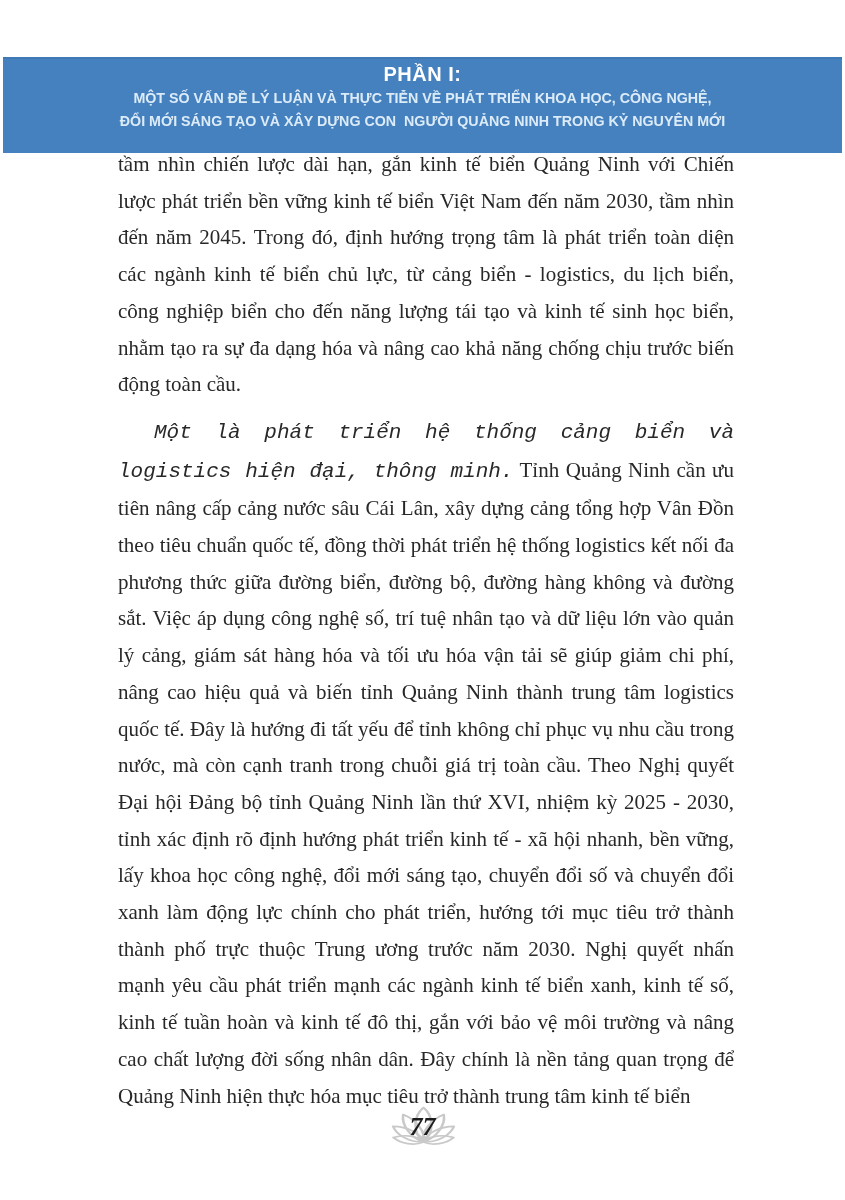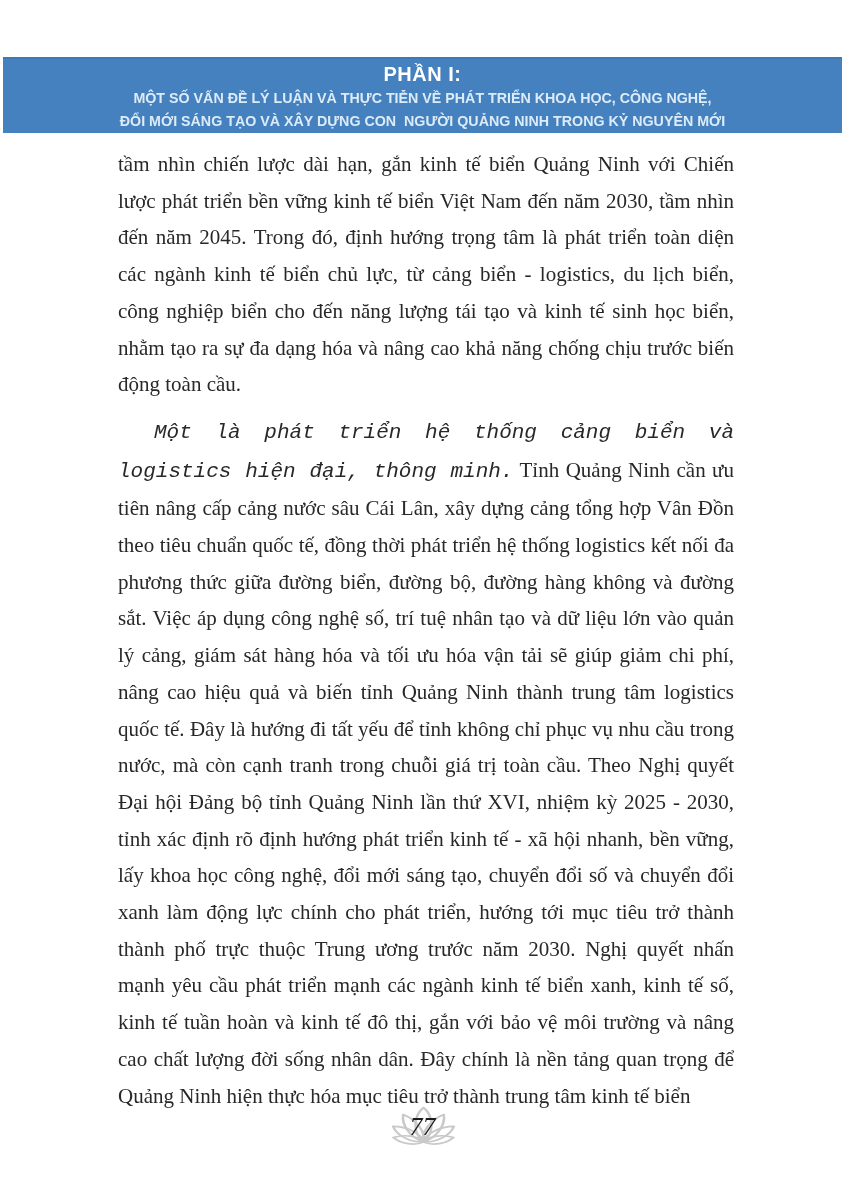--- a/index.html
+++ b/index.html
@@ -15,21 +15,21 @@
     width: 845px;
     height: 1200px;
     background: #ffffff;
   }
   
   .banner {
     position: absolute;
     left: 3px;
     right: 3px;
     top: 57px;
-    height: 76px;
+    height: 96px;
     background: #4581be;
     border-top: 2px solid #3e79b6;
     box-sizing: border-box;
     text-align: center;
     font-family: "Liberation Sans", sans-serif;
   }
   .banner .part {
     margin-top: 3px;
     font-size: 20px;
     line-height: 24px;
@@ -77,21 +77,21 @@
     height: 48px;
   }
   .pagenum {
     position: absolute;
     left: 0;
     right: 0;
     top: 14px;
     text-align: center;
     font-family: "Liberation Serif", "DejaVu Serif", serif;
     font-size: 26px;
-    font-weight: normal;
+    font-weight: bold;
     font-style: italic;
     color: #1c1c1c;
   }
 </style>
 </head>
 <body>
 
 <div class="page">
 
   <header class="banner">

